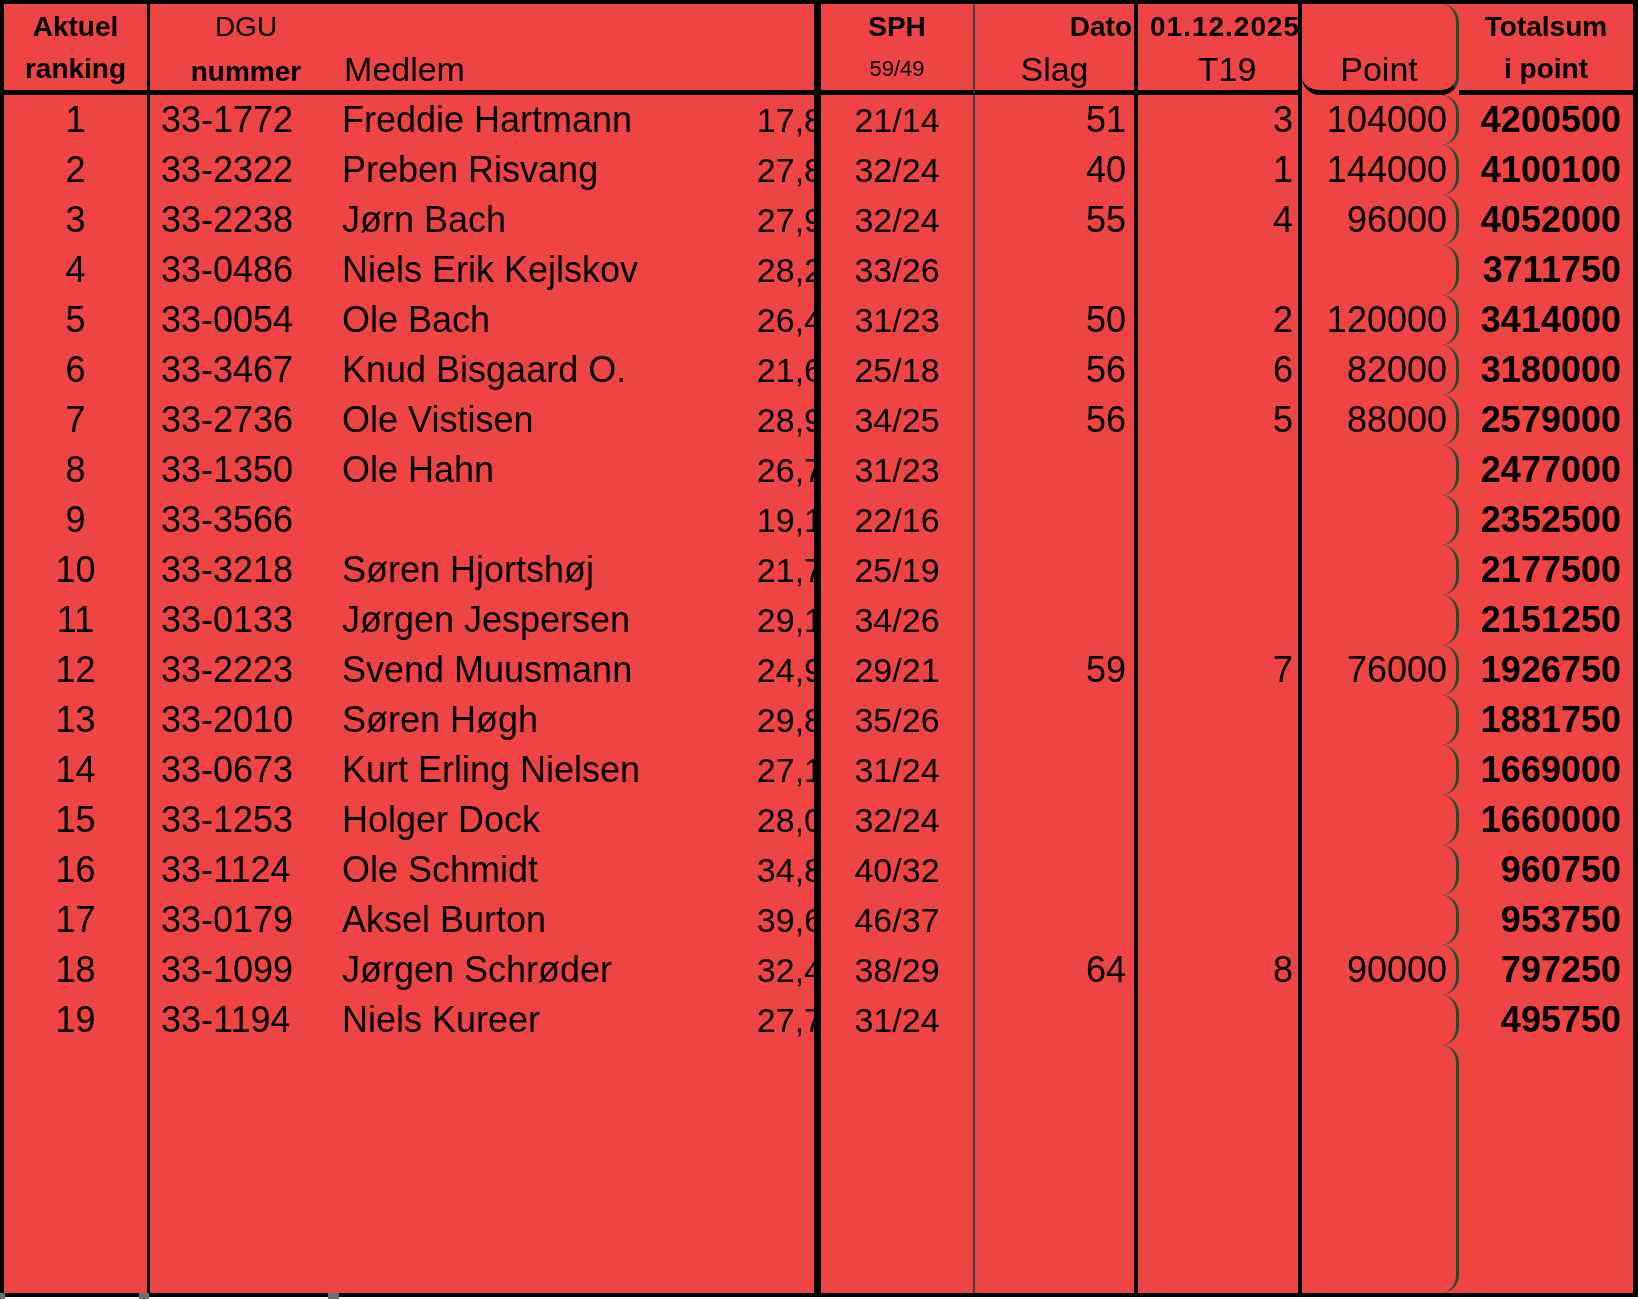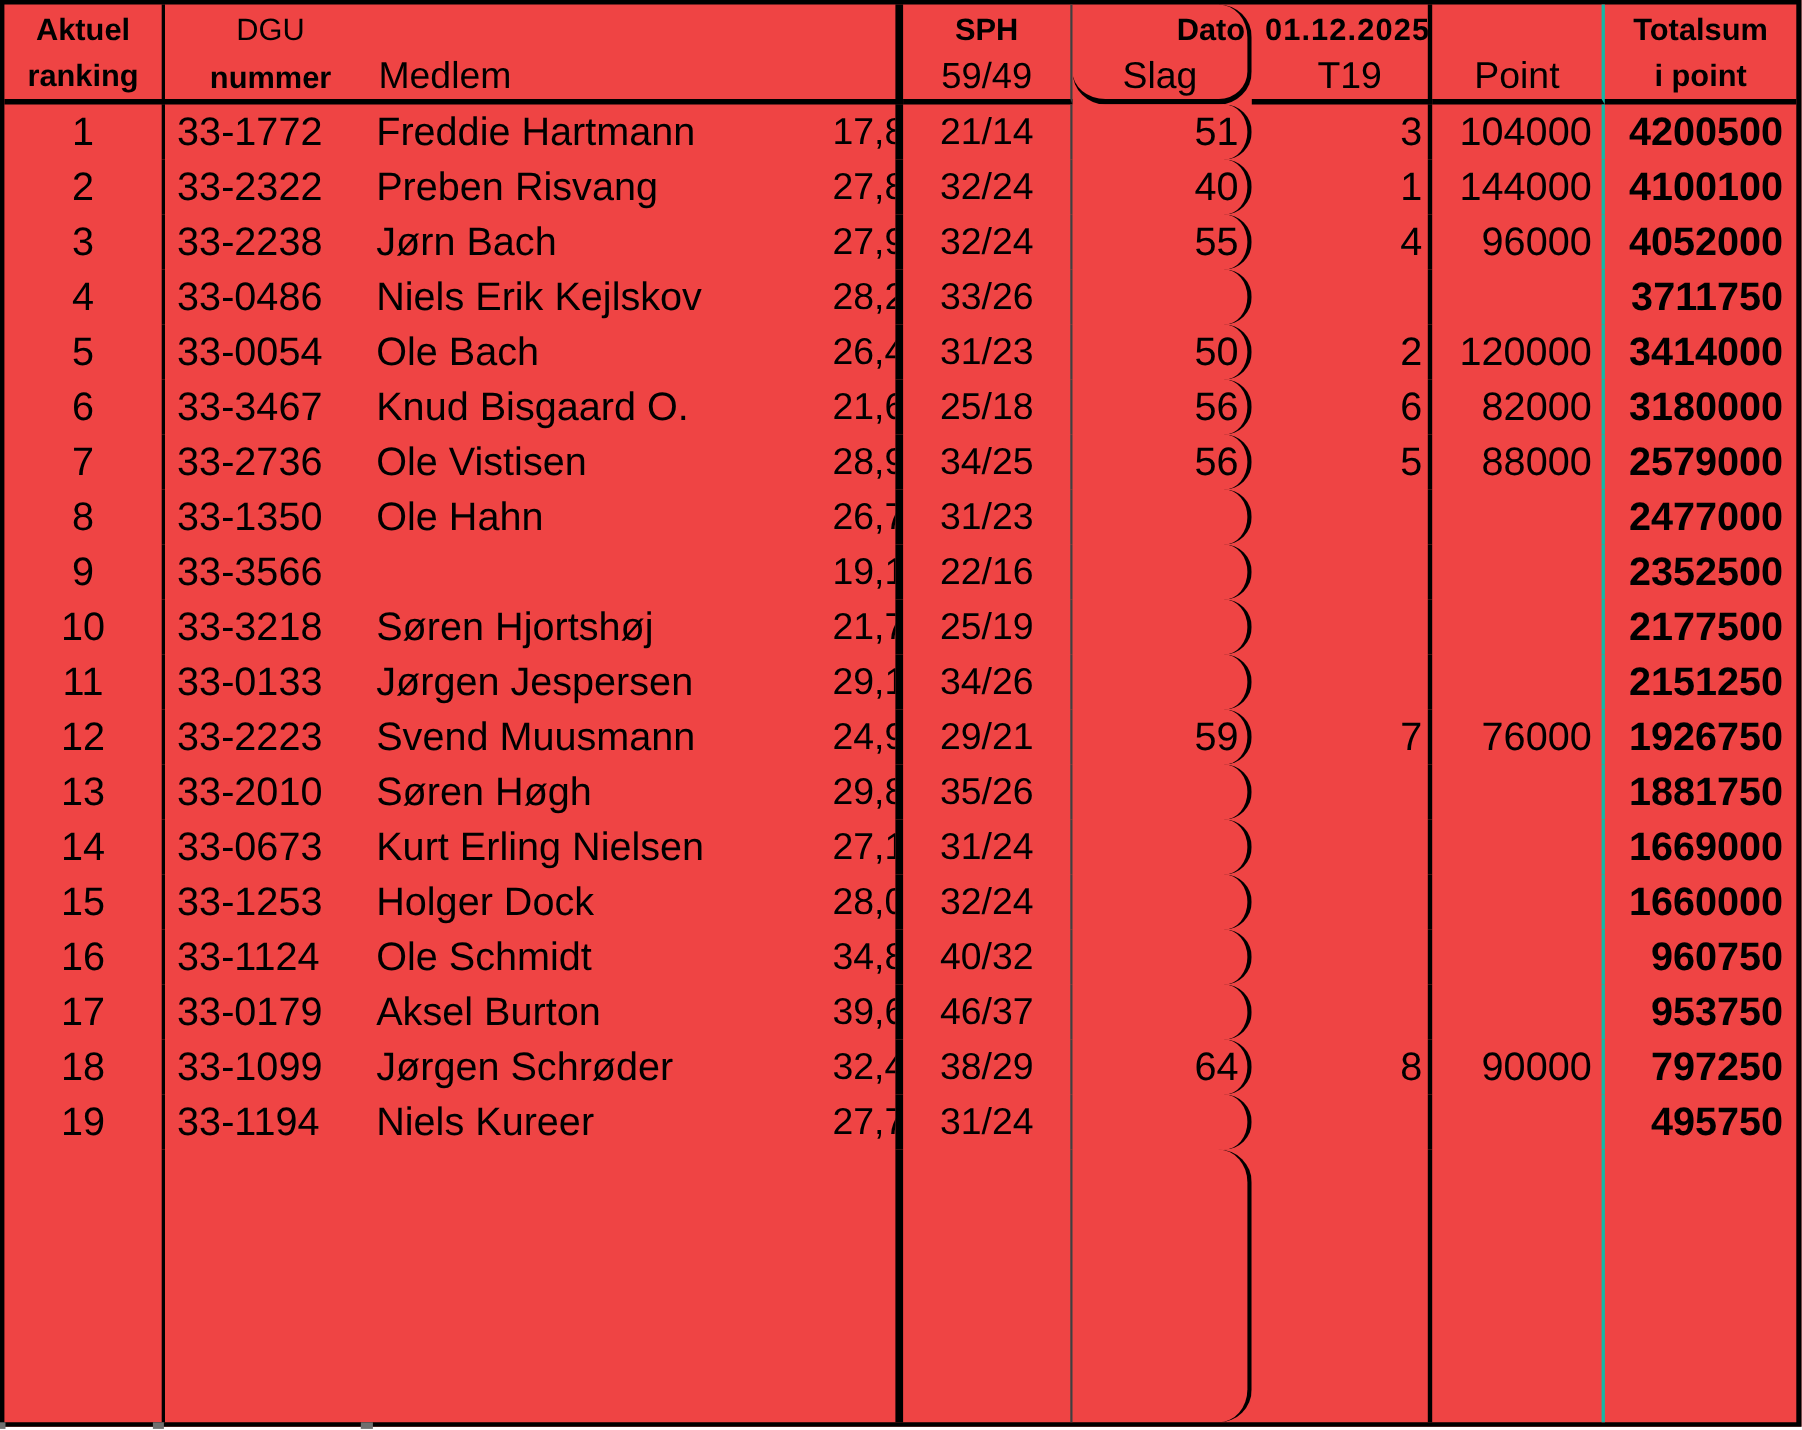--- a/index.html
+++ b/index.html
@@ -19,32 +19,32 @@
     border-right-width:5px;
     display:grid;
     grid-template-columns:146px 671px 154px 163px 164px 157px 174px;
     grid-template-rows:91px repeat(19,50px) 248px;
     background:#ef4444;
   }
   
   .c1{border-right:3px solid #000;}
   .c2{border-right:7px solid #000;position:relative;}
   .c3{border-right:2px solid #404040;}
-  .c4{border-right:4px solid #000;border-radius:30px;}
+  .c4{border-right:4px solid #000;}
   .c5{border-right:4px solid #000;}
-  .c6{border-right:3px solid #14b8a6;}
+  .c6{border-right:3px solid #14532d;border-radius:18px;}
   .c7{}
   .hcell,.cell{box-sizing:border-box;overflow:hidden;}
 
   
   .hcell{border-bottom:5px solid #000;padding-top:2px;}
   .hline{height:42px;line-height:42px;white-space:nowrap;}
   .b28{font-weight:bold;font-size:28px;}
   .r28{font-size:28px;}
-  .r26{font-size:33px;}
+  .r26{font-size:22px;}
   .r34{font-size:34px;}
   .ctr{text-align:center;}
   .rgt{text-align:right;padding-right:2px;}
   .dguh{display:inline-block;width:192px;text-align:center;}
   .medlemh{font-size:34px;padding-left:2px;}
   .dateh{letter-spacing:1px;padding-left:12px;}
   .t19h{text-indent:18px;}
 
   
   .cell{line-height:50px;font-size:36px;white-space:nowrap;}

